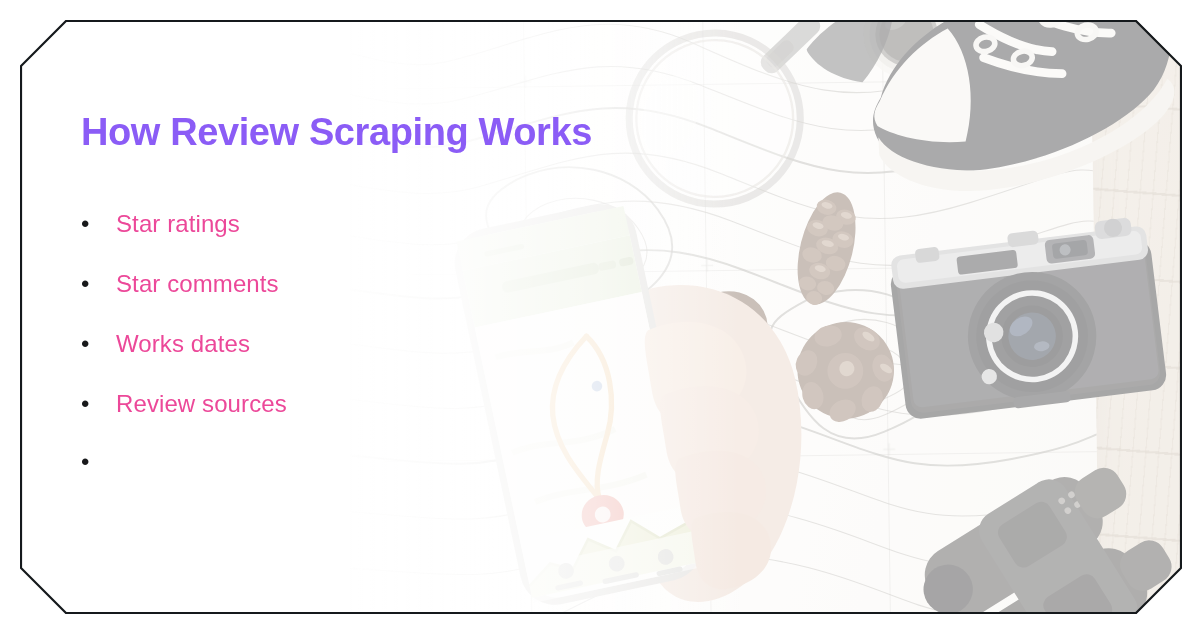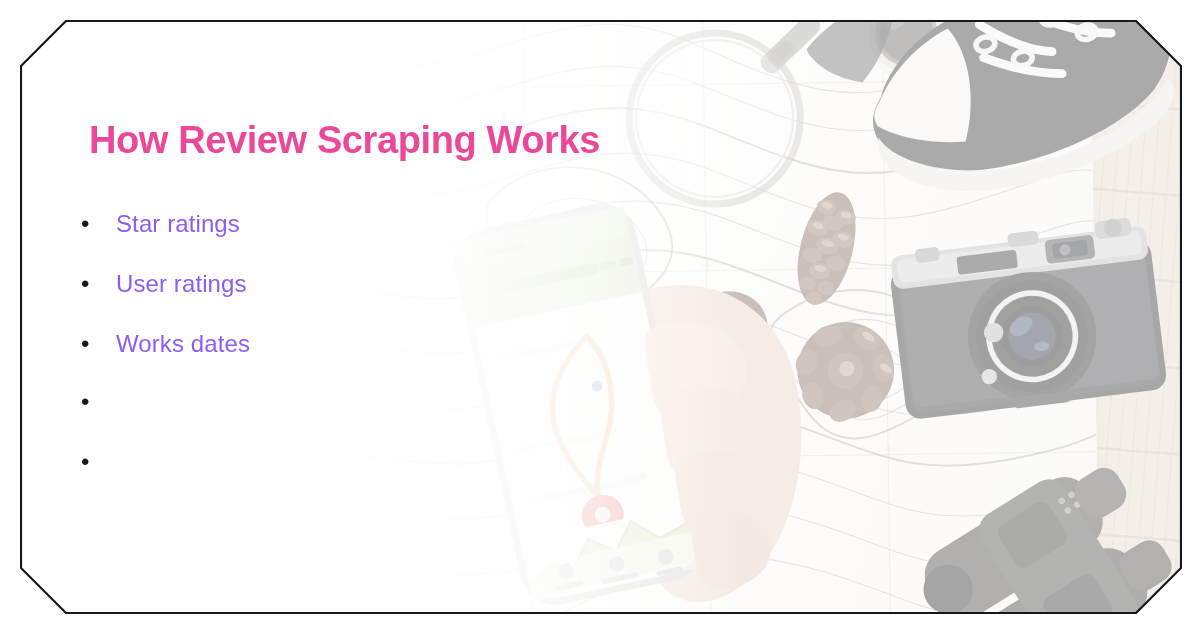--- a/index.html
+++ b/index.html
@@ -137,26 +137,26 @@
   
   .content{
     position:absolute;
     left:0;top:0;
     width:620px;height:100%;
     z-index:40;
   }
   .page-title{
     position:absolute;
     left:61px; top:90px;
-    margin:8px;
+    margin:0;
     font-size:38px;
     line-height:1.18;
     font-weight:700;
     letter-spacing:-.4px;
-    color:#ec4899;
+    color:#8b5cf6;
     white-space:nowrap;
   }
   .bullet-list{
     position:absolute;
     left:61px; top:190px;
     margin:0;padding:0;
     list-style:none;
   }
   .bullet-item{
     display:flex;
@@ -169,21 +169,21 @@
     font-size:24px;
     line-height:1;
     color:#18191b;
     text-align:left;
   }
   .bullet-text{
     font-size:24px;
     line-height:1.2;
     font-weight:400;
     letter-spacing:.1px;
-    color:#8b5cf6;
+    color:#ec4899;
     white-space:nowrap;
   }
 </style>
 </head>
 <body>
 
 <div class="slide-card">
 
   <div class="photo-stage">
     <div class="photo-inner">
@@ -454,28 +454,29 @@
   <div class="content">
     <h1 class="page-title">How Review Scraping Works</h1>
 
     <ul class="bullet-list">
       <li class="bullet-item">
         <span class="bullet-dot">•</span>
         <span class="bullet-text">Star ratings</span>
       </li>
       <li class="bullet-item">
         <span class="bullet-dot">•</span>
-        <span class="bullet-text">User ratings</span>
+        <span class="bullet-text">Star comments</span>
       </li>
       <li class="bullet-item">
         <span class="bullet-dot">•</span>
         <span class="bullet-text">Works dates</span>
       </li>
       <li class="bullet-item">
         <span class="bullet-dot">•</span>
+        <span class="bullet-text">Review sources</span>
       </li>
       <li class="bullet-item">
         <span class="bullet-dot">•</span>
       </li>
     </ul>
   </div>
 </div>
 
 <svg class="card-border" viewBox="0 0 1162 594" preserveAspectRatio="none">
   <polygon points="46,1 1116,1 1161,46 1161,548 1116,593 46,593 1,548 1,46"></polygon>

